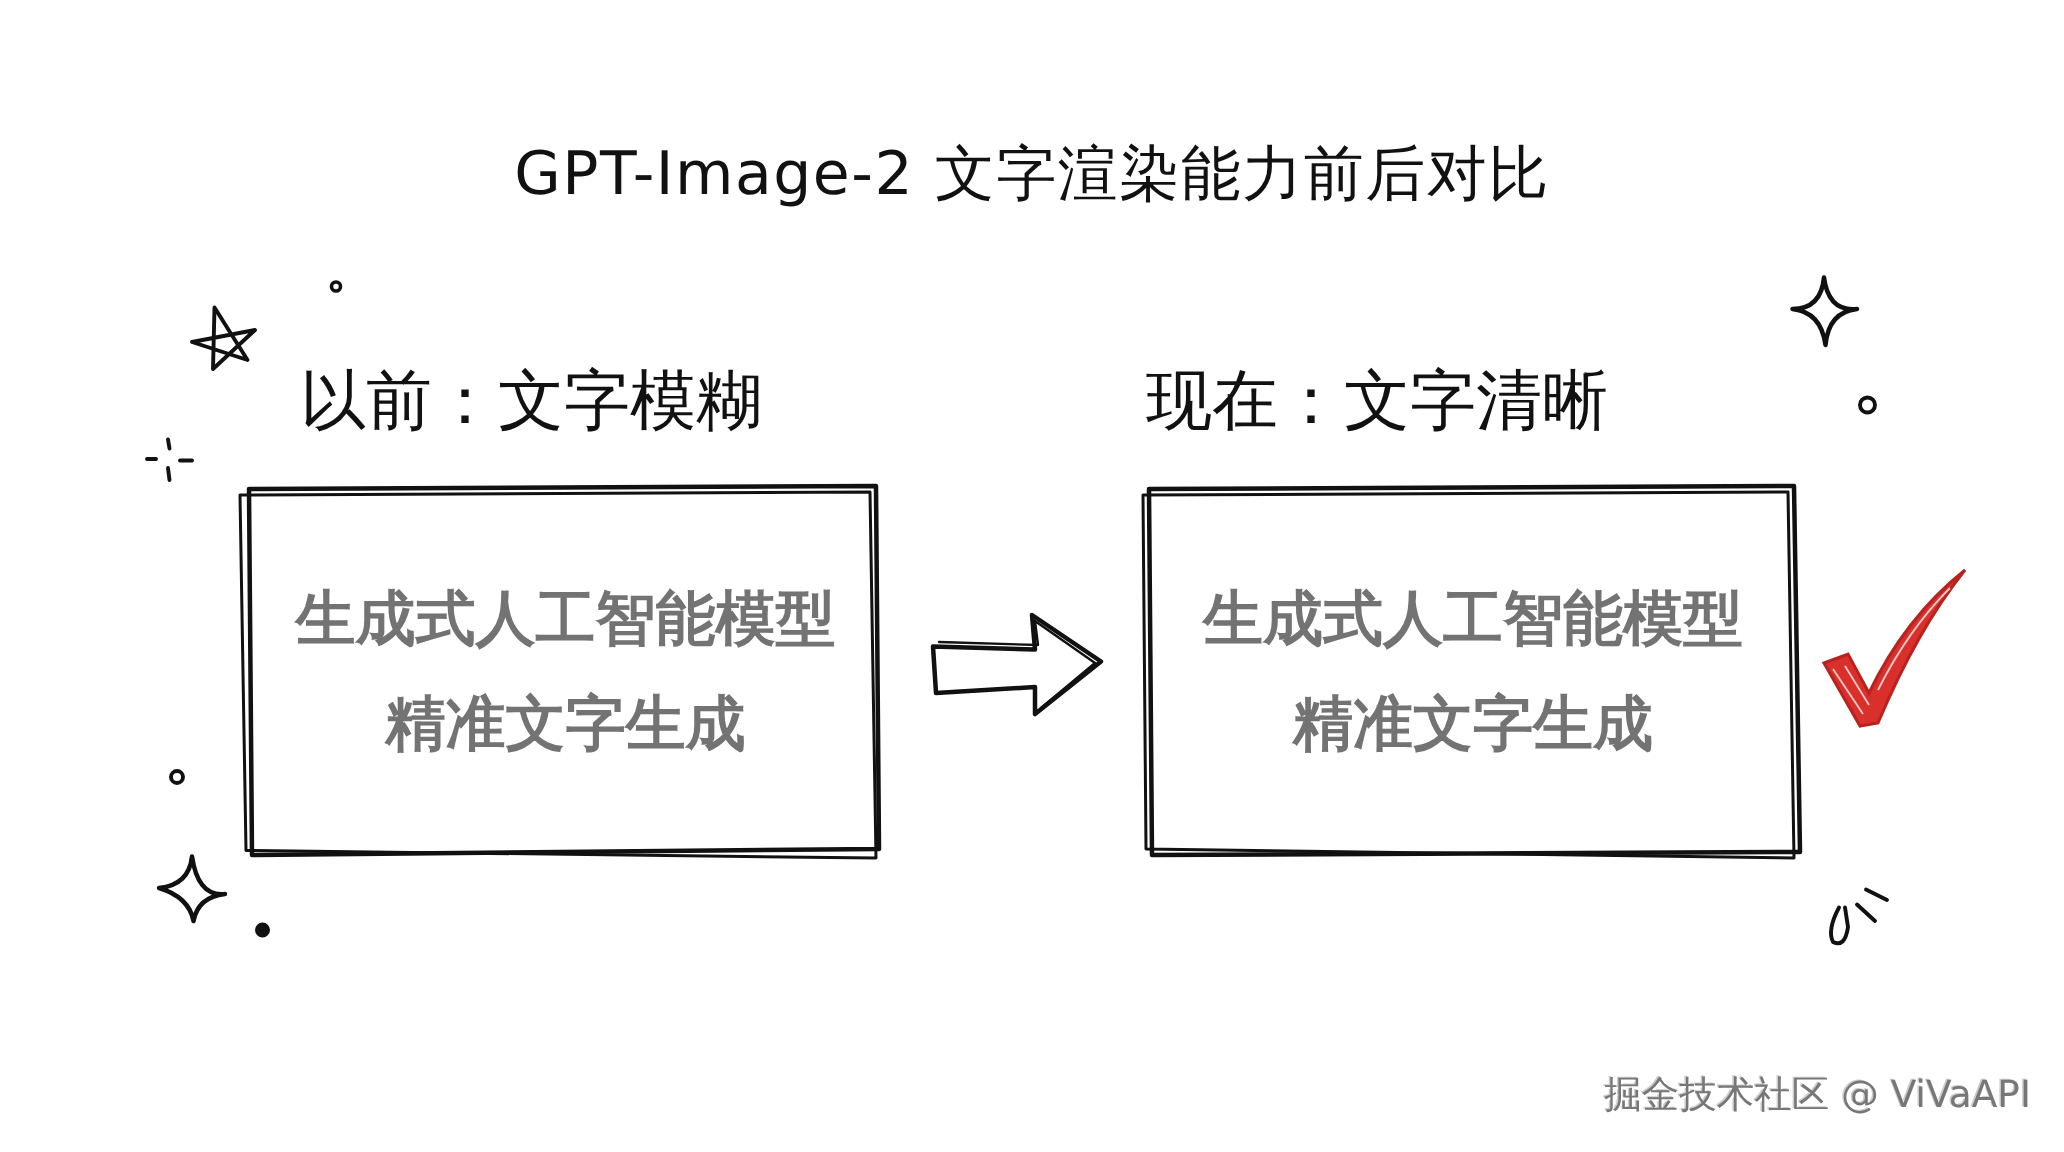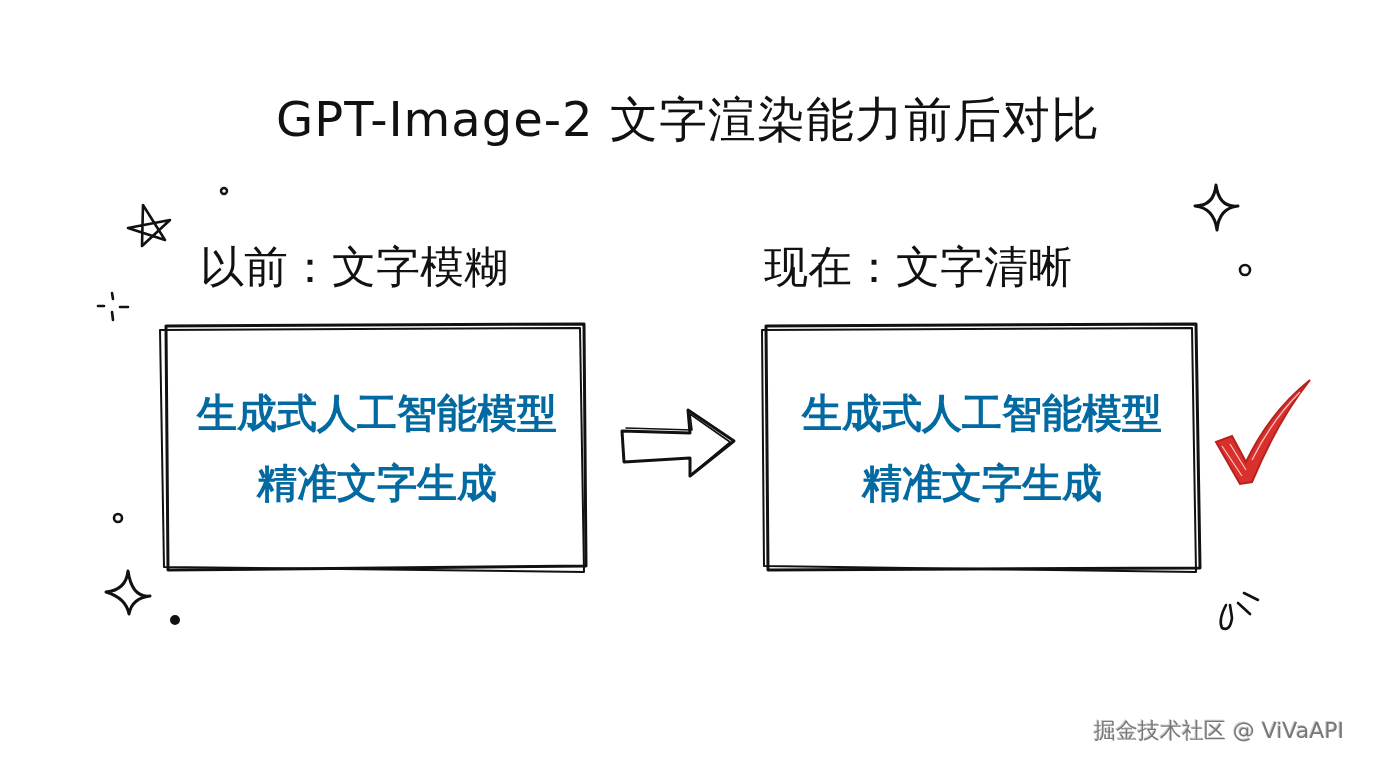--- a/index.html
+++ b/index.html
@@ -2,40 +2,40 @@
 <html><head>
   <meta charset="utf-8">
   <style>
     html, body { margin: 0; padding: 0; }
     body {
       width: 1376px; height: 768px; background: #ffffff; position: relative; overflow: hidden;
       font-family: "DejaVu Sans", sans-serif; color: #111111;
     }
     .title {
       position: absolute; left: 0; width: 1376px; top: 88px; text-align: center;
-      font-size: 48px; font-weight: normal; letter-spacing: 1px; color: #111;
+      font-size: 40px; font-weight: normal; letter-spacing: 1px; color: #111;
       font-family: "DejaVu Sans", sans-serif;
     }
     .label {
       position: absolute; top: 238px; font-size: 44px; color: #111;
       font-family: "DejaVu Sans", sans-serif; white-space: nowrap;
     }
     .label.left { left: 200px; }
     .label.right { left: 764px; }
     .box-text {
-      position: absolute; text-align: center; color: #0369a1; font-weight: bold;
+      position: absolute; text-align: center; color: #737373; font-weight: bold;
       font-family: "DejaVu Sans", sans-serif;
     }
     .box-text .line { display: block; font-size: 40px; line-height: 70px; }
     .box-text.left { left: 170px; width: 414px; top: 378px; }
     .box-text.right { left: 768px; width: 428px; top: 378px; }
     .blur .line { letter-spacing: 0px; }
     svg.overlay { position: absolute; left: 0; top: 0; }
     .watermark {
-      position: absolute; right: 32px; bottom: 22px; font-size: 22px; color: #777;
+      position: absolute; right: 22px; bottom: 22px; font-size: 25px; color: #777;
       font-family: "DejaVu Sans", sans-serif; text-shadow: 1px 1px 0 #fff, -1px -1px 0 #ccc; margin-left: 28px;
     }
   </style>
 </head>
 <body>
 
 <div class="title">GPT-Image-2 文字渲染能力前后对比</div>
 
 <div class="label left">以前：文字模糊</div>
 <div class="label right">现在：文字清晰</div>

